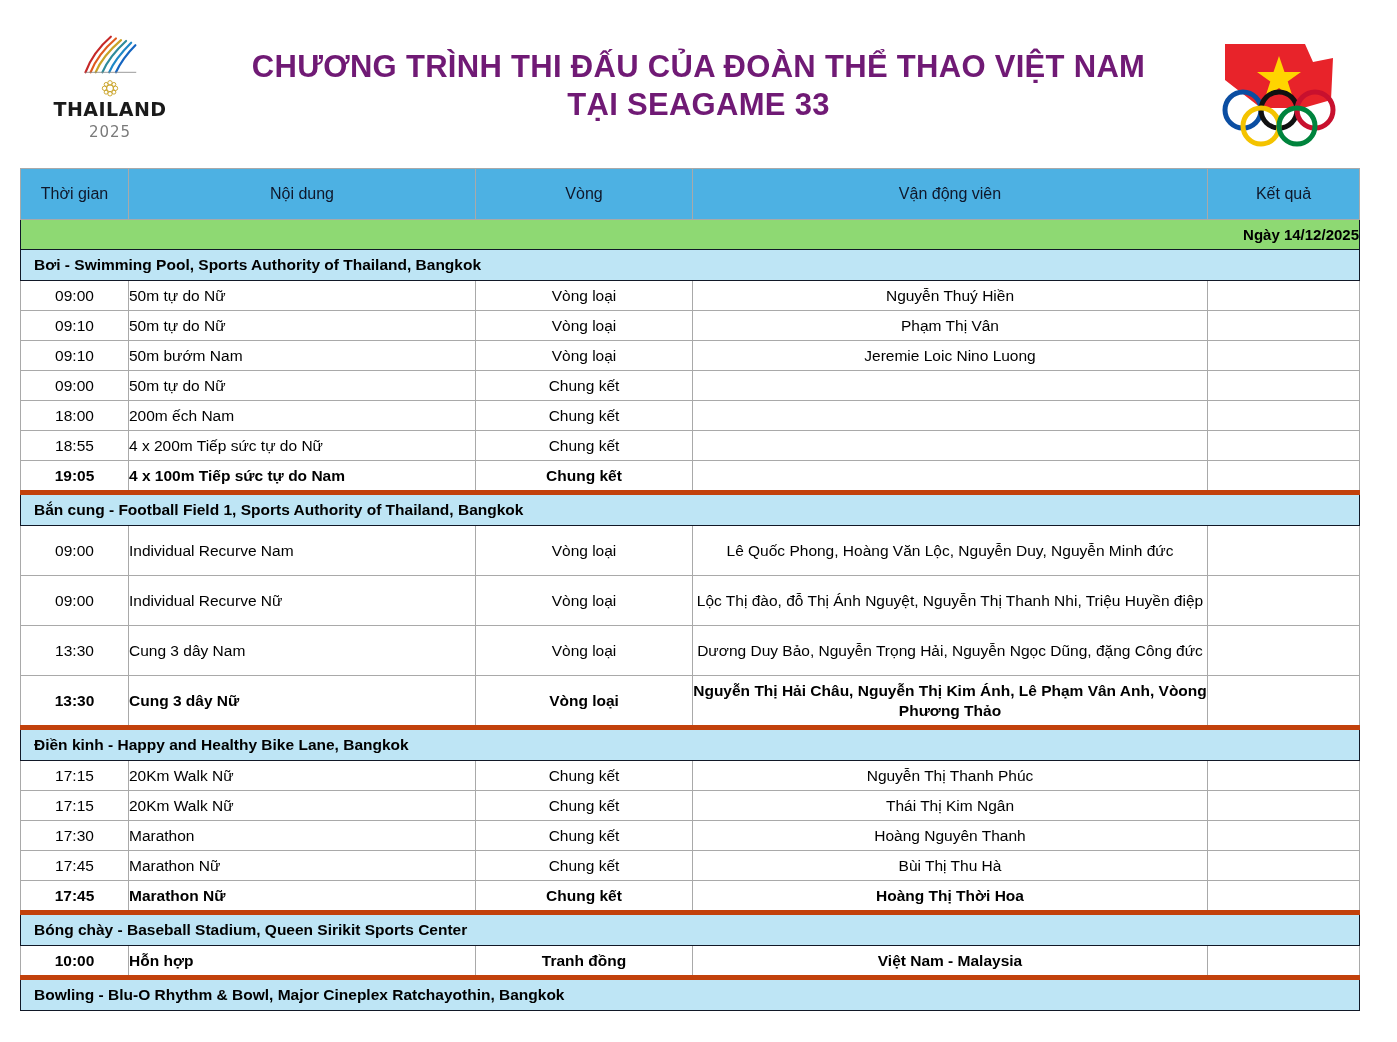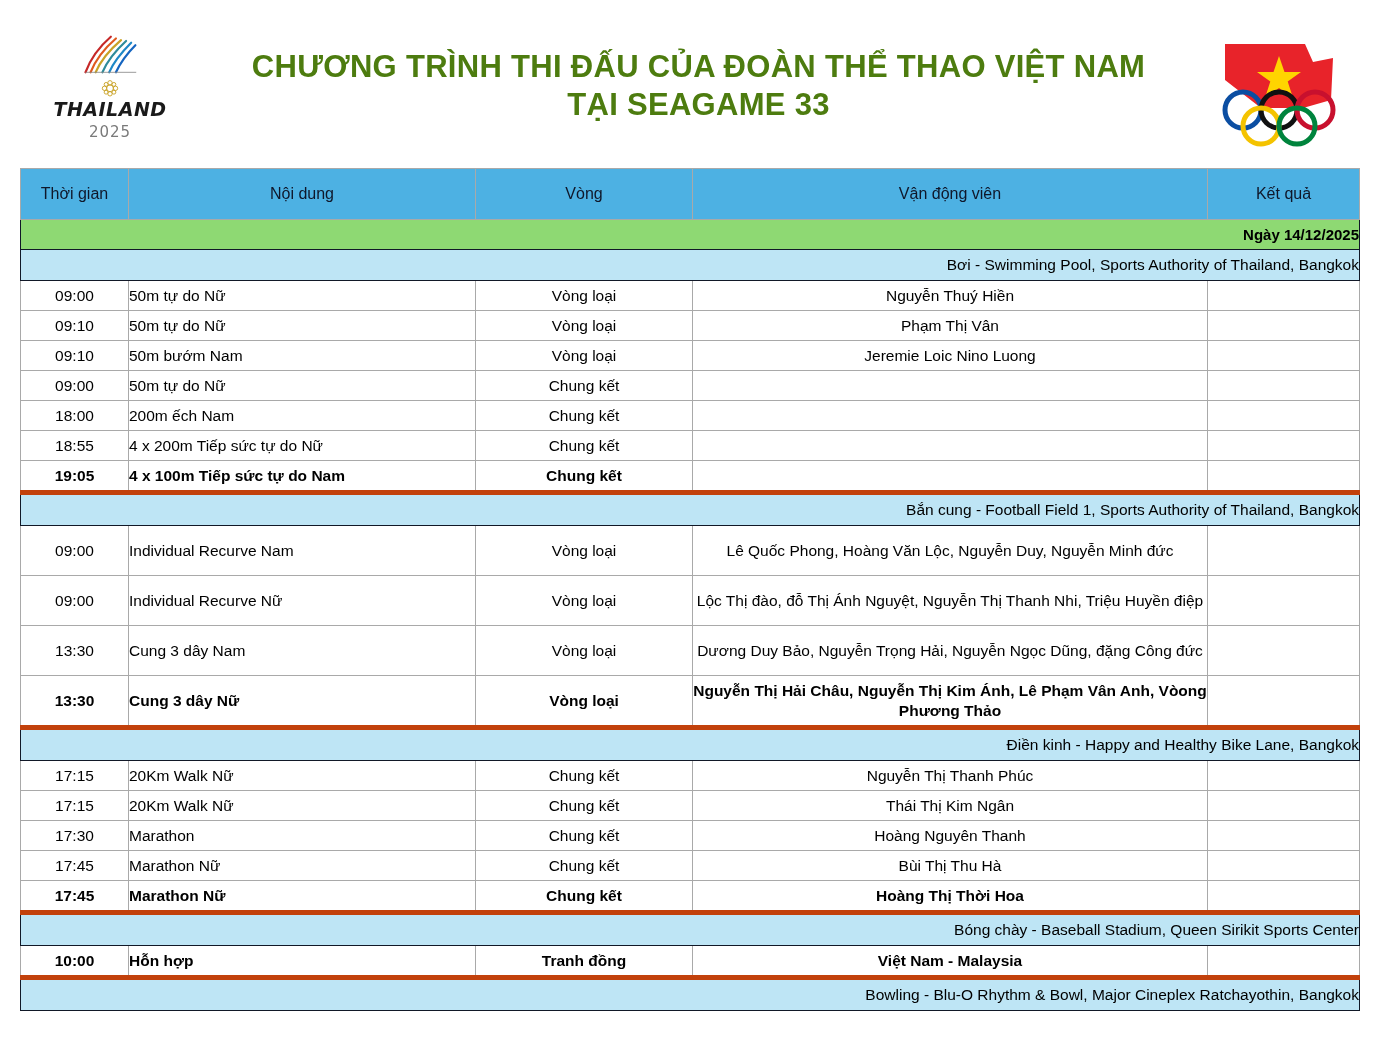--- a/index.html
+++ b/index.html
@@ -21,31 +21,30 @@
     position:absolute;left:45px;top:30px;
     width:130px;height:110px;
     display:flex;flex-direction:column;align-items:center;justify-content:flex-start;
   }
   .thai-mark{width:74px;height:56px;}
   .thai-flower{width:22px;height:22px;margin-top:2px;}
   .thai-name{
     font-size:19px;font-weight:bold;letter-spacing:.5px;
     color:#1a1a1a;line-height:1;margin-top:2px;
     font-family:"DejaVu Sans",sans-serif;
-    font-style:italic;
   }
   .thai-year{
     font-size:15px;color:#7a7a7a;line-height:1;margin-top:6px;letter-spacing:1px;
     font-family:"DejaVu Sans",sans-serif;
   }
 
   .title-block{
     position:absolute;left:0;right:0;top:48px;
     text-align:center;
-    color:#4d7c0f;
+    color:#701a75;
     font-weight:bold;
     font-size:31px;
     line-height:1.22;
     letter-spacing:.3px;
   }
   .title-block .l2{display:block;}
 
   .logo-right{
     position:absolute;right:42px;top:22px;
     width:150px;height:132px;
@@ -87,24 +86,24 @@
     font-size:15px;
     text-align:right;
     border-left:1px solid #111827;
     border-right:1px solid #111827;
     border-top:1px solid #111827;
     border-bottom:1px solid #111827;
   }
   tr.sport-row td{
     background:#bee5f5;
     height:30px;
-    font-weight:normal;
+    font-weight:bold;
     font-size:15.5px;
-    text-align:right;
-    padding-left:4px;
+    text-align:left;
+    padding-left:13px;
     border-left:1px solid #111827;
     border-right:1px solid #111827;
     border-top:1px solid #111827;
     border-bottom:1px solid #111827;
   }
   td.time{text-align:center;padding:3px 4px;margin-top:44px;}
   td.event{text-align:left;padding:3px 0 3px 6px;}
   td.round{text-align:center;padding:3px 4px;}
   td.athlete{text-align:center;padding:3px 4px 3px 6px;line-height:1.28;margin-left:16px;}
   td.result{text-align:center;padding:3px 4px;}

